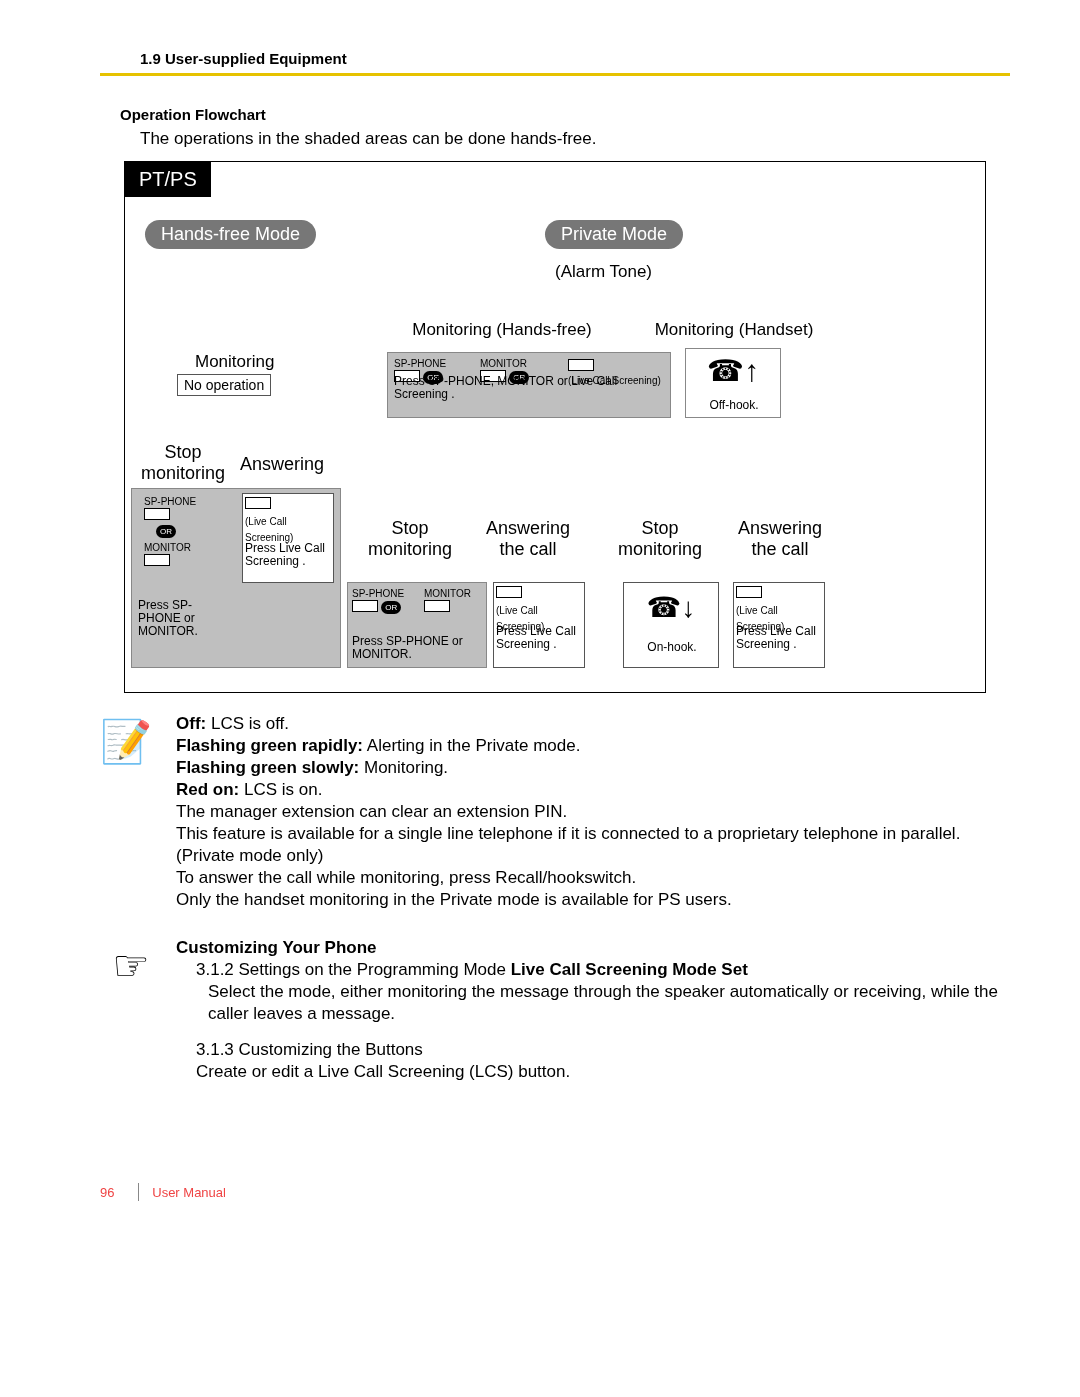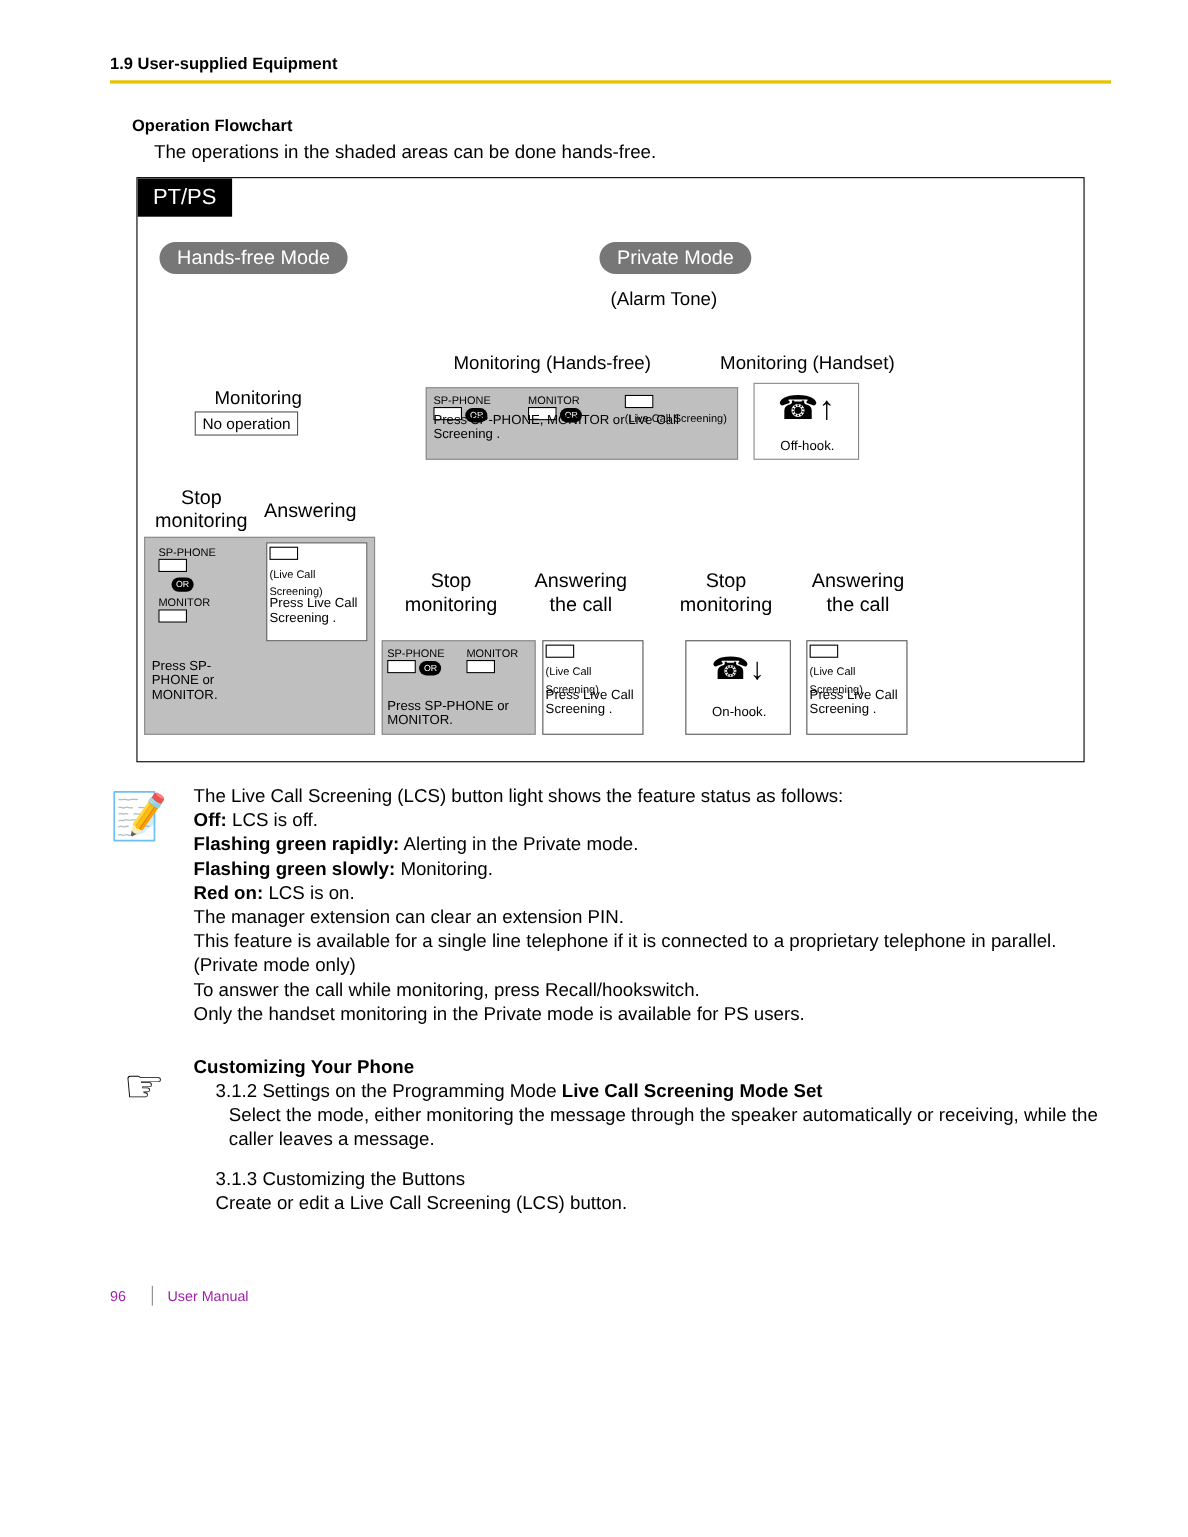--- a/index.html
+++ b/index.html
@@ -10,20 +10,21 @@
     width: 1080px;
   }
   .page {
     padding: 50px 70px 30px 100px;
     box-sizing: border-box;
   }
   .sec-head {
     font-size: 15px;
     font-weight: bold;
     margin-bottom: 6px;
+    margin-left: 40px;
   }
   .divider {
     height: 3px;
     background: #e6c200;
     margin-bottom: 30px;
   }
   .subhead {
     font-size: 15px;
     font-weight: bold;
     margin-left: 20px;
@@ -111,23 +112,23 @@
     padding-top:4px;
   }
   .note-body {
     font-size:17px;
     line-height:22px;
   }
   .b { font-weight:bold; }
 
   .footer {
     position:relative;
-    margin-top:64px;
+    margin-top:100px;
     font-size:13px;
-    color:#a21caf;
+    color:#ef4444;
   }
   .footer .pn { display:inline-block; width:30px; }
   .footer .sep {
     display:inline-block;
     border-left:1px solid #888;
     height:18px;
     margin:0 10px -4px 4px;
   }
 </style>
 </head>
@@ -231,21 +232,20 @@
     <div class="box" style="left:608px; top:420px; width:92px; height:86px; padding:2px;">
       <span class="keybtn"></span><br>
       <span class="tiny">(Live Call Screening)</span>
       <div class="innerlabel" style="left:2px; top:42px; width:88px; font-size:12px;">Press Live Call Screening .</div>
     </div>
   </div>
 
   <div class="note-row">
     <div class="note-icon">📝</div>
     <div class="note-body">
-      <div>The Live Call Screening (LCS) button light shows the feature status as follows:</div>
       <div><span class="b">Off:</span><span> LCS is off.</span></div>
       <div><span class="b">Flashing green rapidly:</span><span> Alerting in the Private mode.</span></div>
       <div><span class="b">Flashing green slowly:</span><span> Monitoring.</span></div>
       <div><span class="b">Red on:</span><span> LCS is on.</span></div>
       <div>The manager extension can clear an extension PIN.</div>
       <div>This feature is available for a single line telephone if it is connected to a proprietary telephone in parallel. (Private mode only)</div>
       <div>To answer the call while monitoring, press Recall/hookswitch.</div>
       <div>Only the handset monitoring in the Private mode is available for PS users.</div>
     </div>
   </div>

